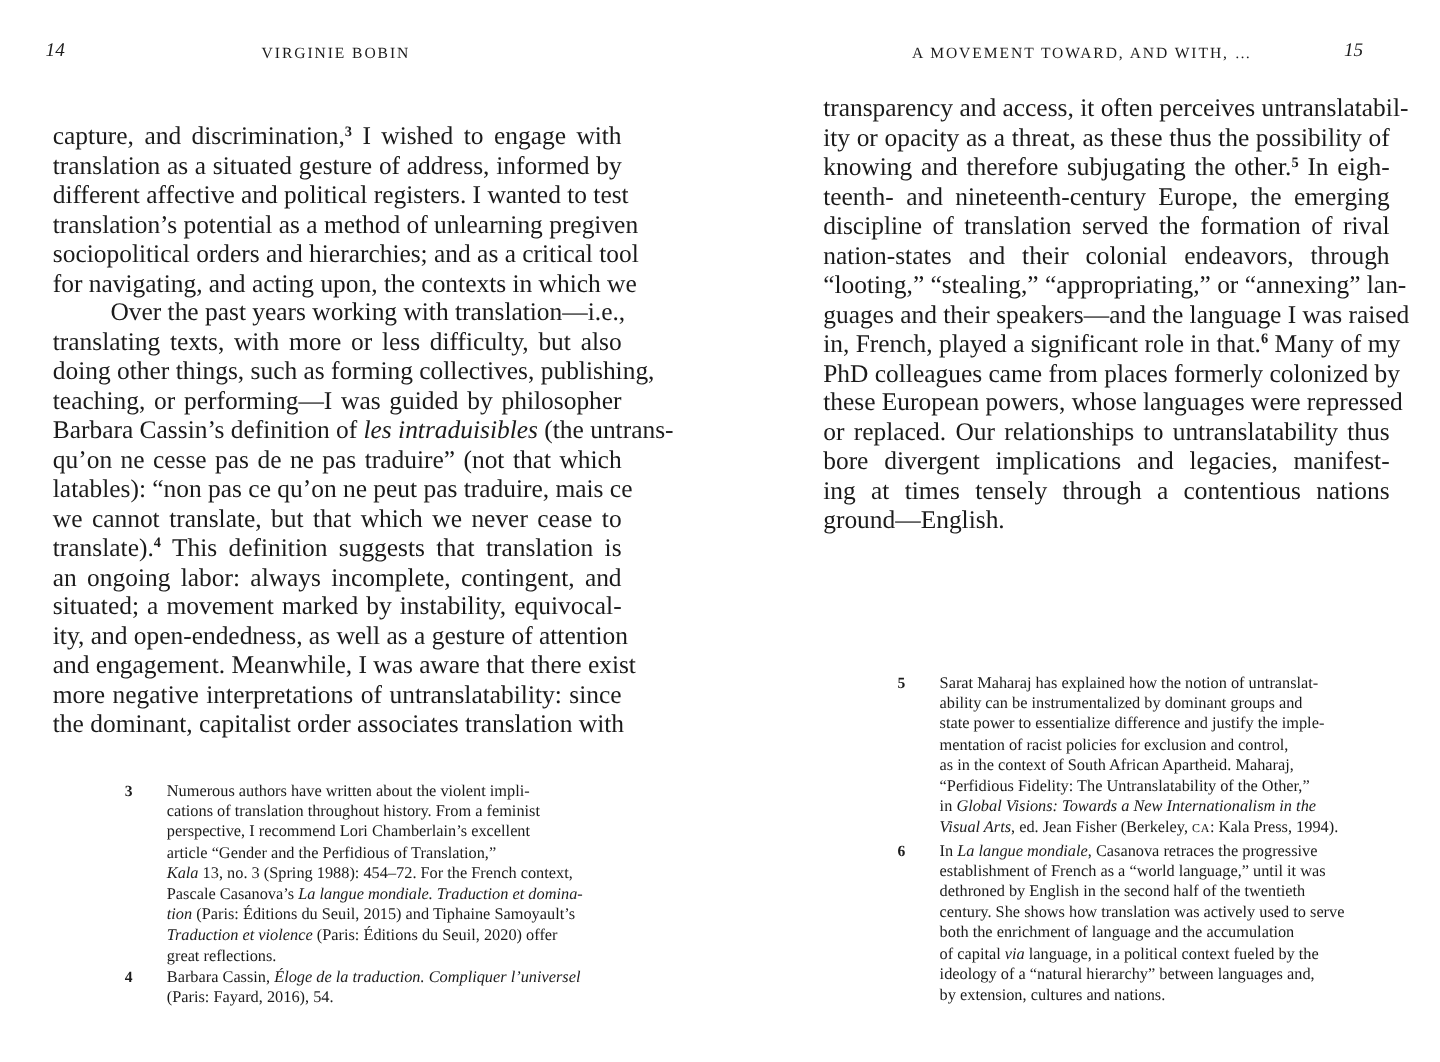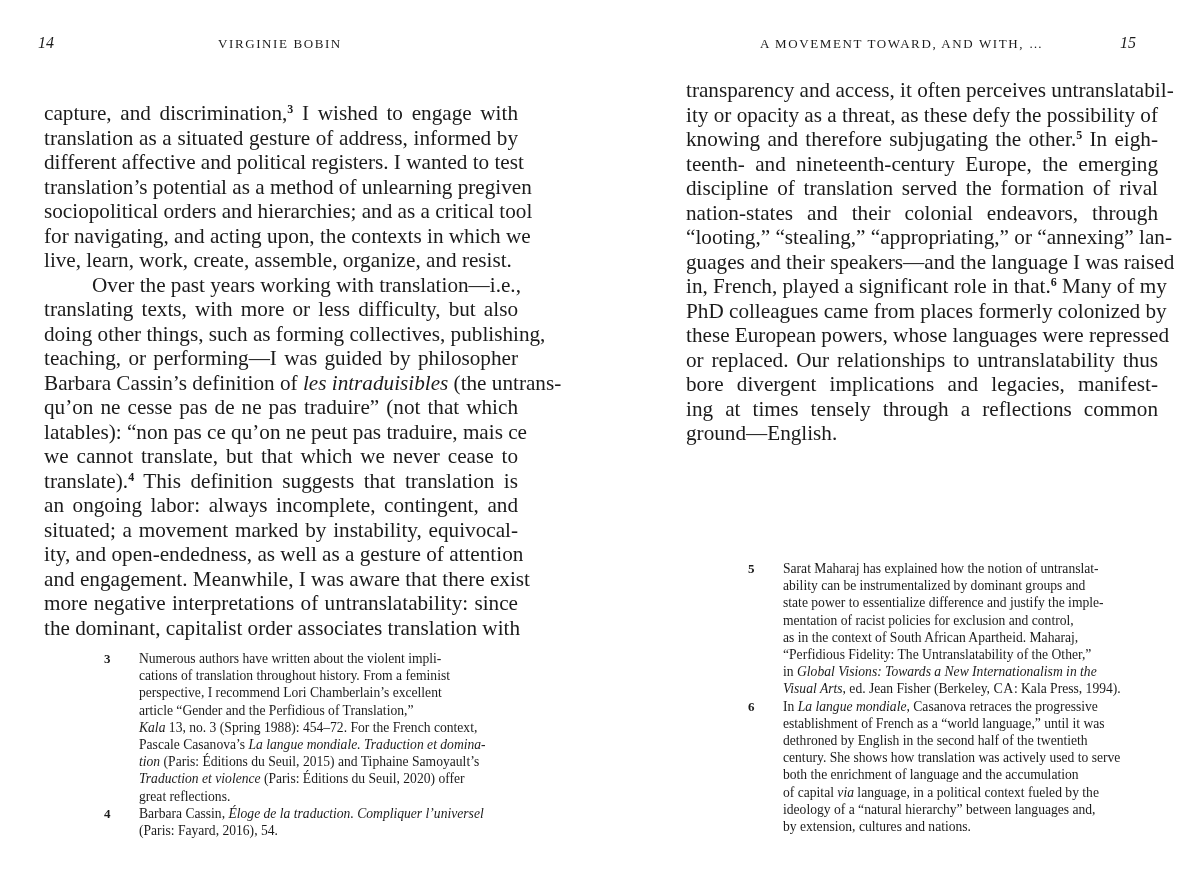--- a/index.html
+++ b/index.html
@@ -26,37 +26,36 @@
   sup.fn { font-size: 12px; font-weight: bold; vertical-align: 7px; line-height: 0; }
   i { font-style: italic; }
 
   .notes { position: absolute; font-size: 13.6px; line-height: 17.2px; }
   .left .notes { left: 104px; top: 650px; width: 410px; }
   .right .notes { left: 748px; top: 560px; width: 410px; }
   .right .notes { left: 148px; }
   .note { position: relative; padding-left: 35px; }
   .note-num { position: absolute; left: 0; top: 0; font-weight: bold; font-size: 13px; }
   .nline { display: block; white-space: nowrap; }
-  .sc { font-size: 14px; letter-spacing: 0.5px; }
+  .sc { font-size: 10px; letter-spacing: 0.5px; }
 </style>
 </head>
 <body>
 
 <div class="spread">
   <div class="page left">
     <div class="folio">14</div>
     <div class="running-head">VIRGINIE BOBIN</div>
     <div class="body-text" id="left-body">
         <span class="line"><span>capture, and discrimination,</span><sup class="fn">3</sup><span> I wished to engage with</span></span>
         <span class="line"><span>translation as a situated gesture of address, informed by</span></span>
         <span class="line"><span>different affective and political registers. I wanted to test</span></span>
         <span class="line"><span>translation’s potential as a method of unlearning pregiven</span></span>
         <span class="line"><span>sociopolitical orders and hierarchies; and as a critical tool</span></span>
         <span class="line"><span>for navigating, and acting upon, the contexts in which we</span></span>
-        <span class="line last"><span>live, learn, work, create, assemble, organize, and resist.</span></span>
         <span class="line indent"><span>Over the past years working with translation—i.e.,</span></span>
         <span class="line"><span>translating texts, with more or less difficulty, but also</span></span>
         <span class="line"><span>doing other things, such as forming collectives, publishing,</span></span>
         <span class="line"><span>teaching, or performing—I was guided by philosopher</span></span>
         <span class="line"><span>Barbara Cassin’s definition of </span><i>les intraduisibles</i><span> (the untrans-</span></span>
         <span class="line"><span>qu’on ne cesse pas de ne pas traduire” (not that which</span></span>
         <span class="line"><span>latables): “non pas ce qu’on ne peut pas traduire, mais ce</span></span>
         <span class="line"><span>we cannot translate, but that which we never cease to</span></span>
         <span class="line"><span>translate).</span><sup class="fn">4</sup><span> This definition suggests that translation is</span></span>
         <span class="line"><span>an ongoing labor: always incomplete, contingent, and</span></span>
@@ -84,33 +83,33 @@
           <span class="nline"><span>Barbara Cassin, </span><i>Éloge de la traduction. Compliquer l’universel</i></span>
           <span class="nline"><span>(Paris: Fayard, 2016), 54.</span></span>
         </div>
       </div>
   </div>
   <div class="page right">
     <div class="running-head">A MOVEMENT TOWARD, AND WITH, …</div>
     <div class="folio">15</div>
     <div class="body-text" id="right-body">
         <span class="line"><span>transparency and access, it often perceives untranslatabil-</span></span>
-        <span class="line"><span>ity or opacity as a threat, as these defy the possibility of</span></span>
+        <span class="line"><span>ity or opacity as a threat, as these thus the possibility of</span></span>
         <span class="line"><span>knowing and therefore subjugating the other.</span><sup class="fn">5</sup><span> In eigh-</span></span>
         <span class="line"><span>teenth- and nineteenth-century Europe, the emerging</span></span>
         <span class="line"><span>discipline of translation served the formation of rival</span></span>
         <span class="line"><span>nation-states and their colonial endeavors, through</span></span>
         <span class="line"><span>“looting,” “stealing,” “appropriating,” or “annexing” lan-</span></span>
         <span class="line"><span>guages and their speakers—and the language I was raised</span></span>
         <span class="line"><span>in, French, played a significant role in that.</span><sup class="fn">6</sup><span> Many of my</span></span>
         <span class="line"><span>PhD colleagues came from places formerly colonized by</span></span>
         <span class="line"><span>these European powers, whose languages were repressed</span></span>
         <span class="line"><span>or replaced. Our relationships to untranslatability thus</span></span>
         <span class="line"><span>bore divergent implications and legacies, manifest-</span></span>
-        <span class="line"><span>ing at times tensely through a reflections common</span></span>
+        <span class="line"><span>ing at times tensely through a contentious nations</span></span>
         <span class="line last"><span>ground—English.</span></span>
       </div>
     <div class="notes" id="right-notes" style="left:148px;">
         <div class="note">
           <span class="note-num">5</span>
           <span class="nline"><span>Sarat Maharaj has explained how the notion of untranslat-</span></span>
           <span class="nline"><span>ability can be instrumentalized by dominant groups and</span></span>
           <span class="nline"><span>state power to essentialize difference and justify the imple-</span></span>
           <span class="nline"><span>mentation of racist policies for exclusion and control,</span></span>
           <span class="nline"><span>as in the context of South African Apartheid. Maharaj,</span></span>

